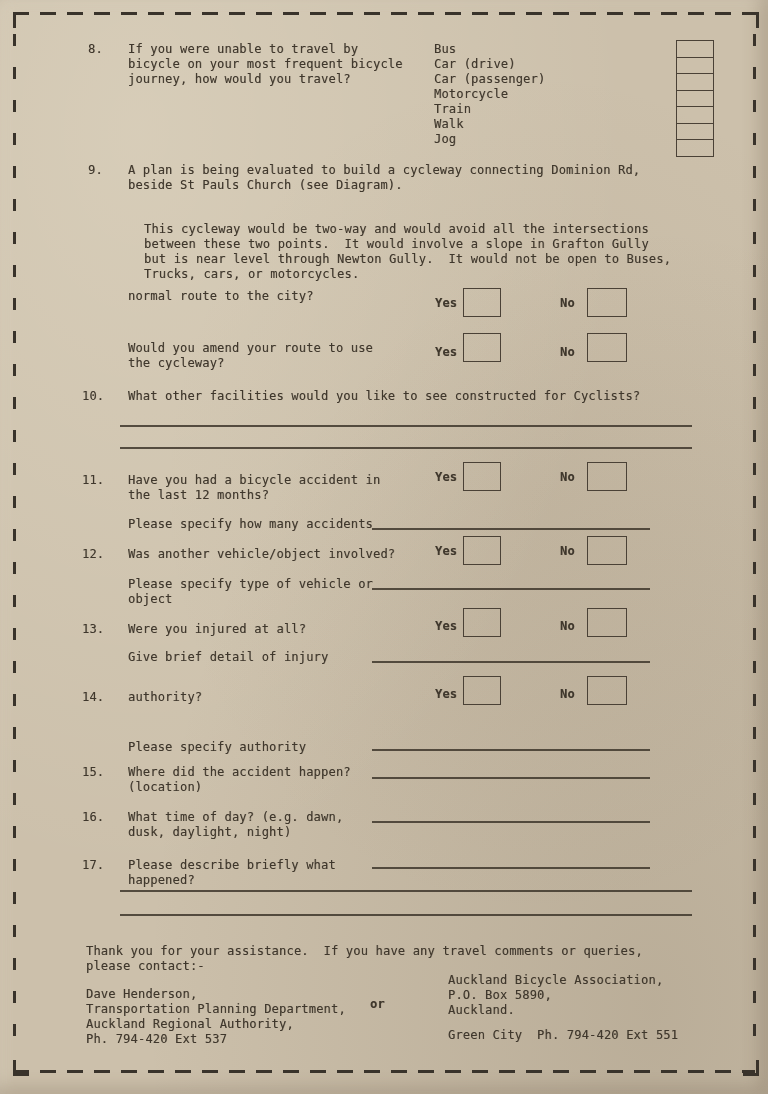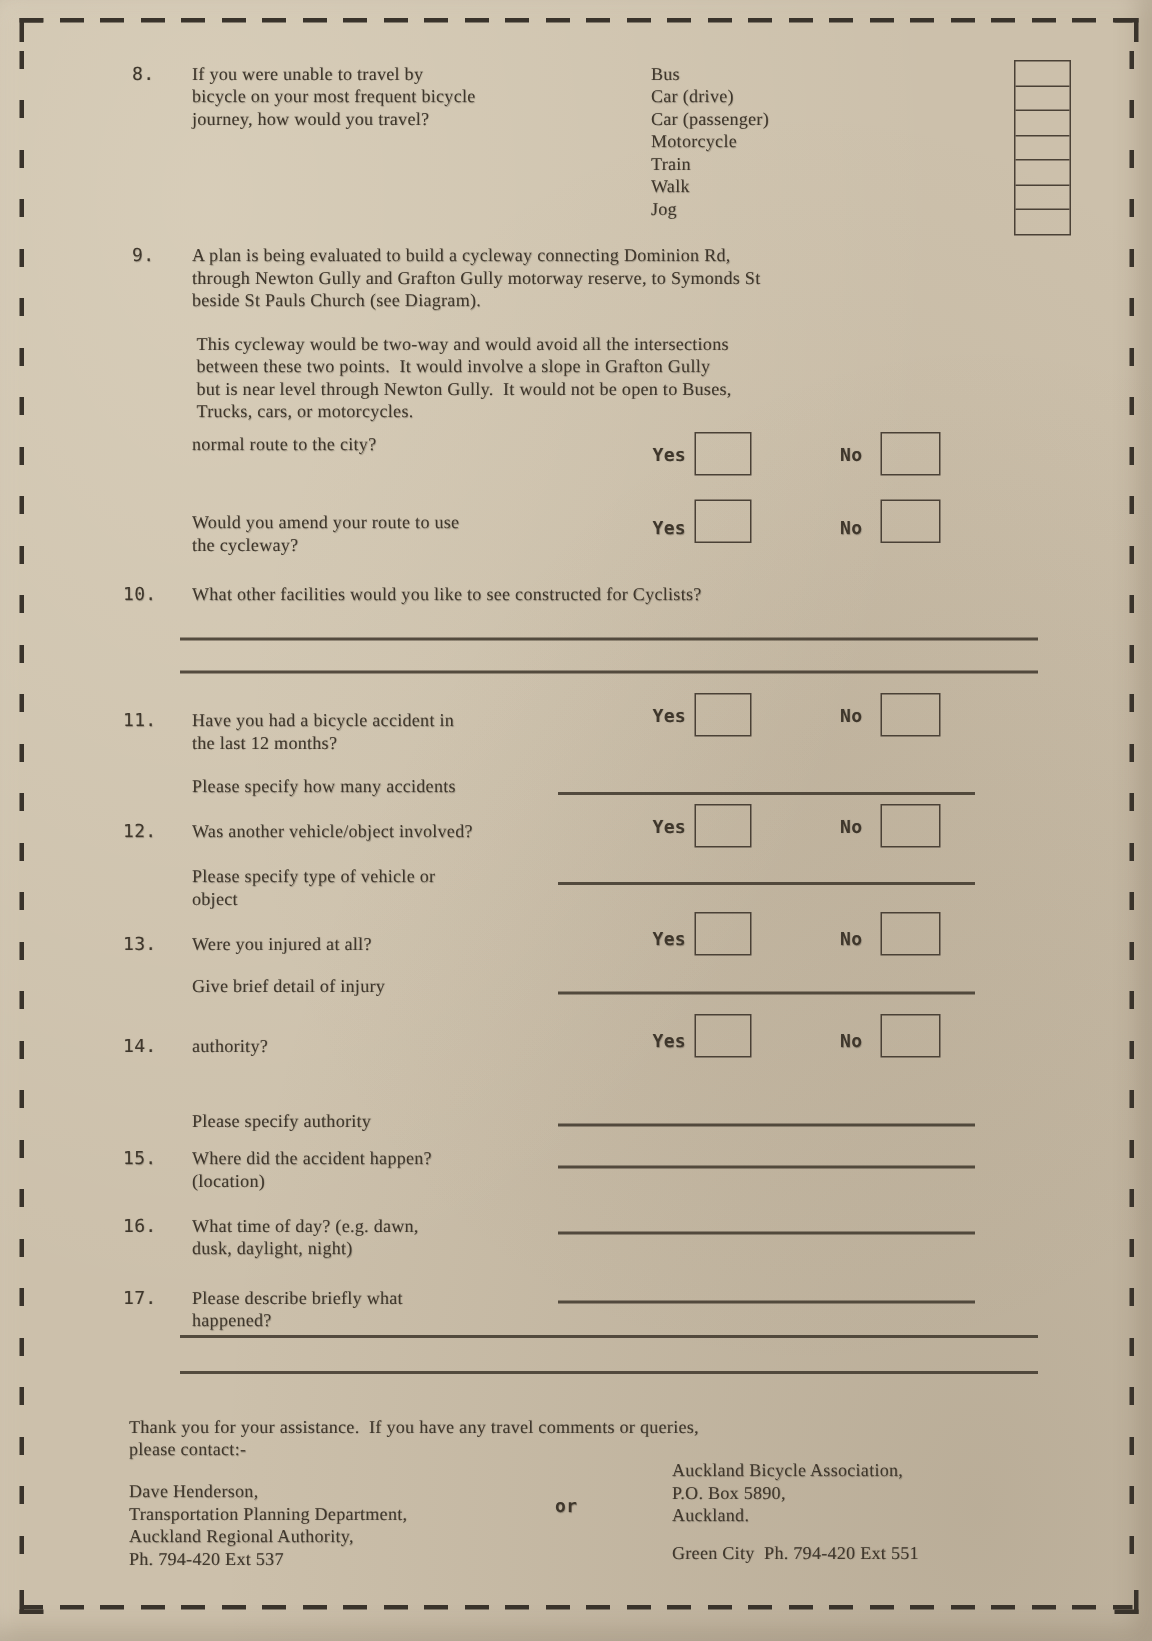--- a/index.html
+++ b/index.html
@@ -9,21 +9,21 @@
       radial-gradient(ellipse at 18% 12%, rgba(255,250,232,0.22), transparent 55%),
       radial-gradient(ellipse at 85% 92%, rgba(92,76,54,0.16), transparent 55%),
       radial-gradient(ellipse at 70% 45%, rgba(120,100,75,0.08), transparent 50%),
       #ccc0ab;
     box-shadow: inset -8px -6px 18px rgba(80,65,45,0.22), inset 4px 4px 14px rgba(255,250,235,0.18);
     font-family:"DejaVu Sans Mono","Liberation Mono",monospace;
     font-size:12px;line-height:15px;letter-spacing:0.2px;color:#3f372c;
   }
   .ink{text-shadow:0.4px 0.4px 0.6px rgba(63,55,44,0.4);}
   .num{position:absolute;white-space:pre;}
-  .txt{position:absolute;font-family:Liberation Serif, serif;}
+  .txt{position:absolute;}
   .txt div{white-space:pre;}
   .lbl{position:absolute;white-space:pre;font-weight:bold;}
   
   .b-top,.b-bottom{position:absolute;left:13px;width:742px;height:3px;
     background:repeating-linear-gradient(90deg,#39332b 0 16px,transparent 16px 27px);}
   .b-top{top:12px;}
   .b-bottom{top:1070px;}
   .b-left,.b-right{position:absolute;top:34px;height:1022px;width:3px;
     background:repeating-linear-gradient(180deg,#39332b 0 12px,transparent 12px 33px);}
   .b-left{left:13px;}
@@ -81,24 +81,23 @@
       <div class="cell"></div>
       <div class="cell"></div>
       <div class="cell"></div>
     </div>
   </section>
 
   <section>
     <span class="num" style="left:88px;top:163px">9.</span>
     <div class="txt" style="left:128px;top:163px">
       <div>A plan is being evaluated to build a cycleway connecting Dominion Rd,</div>
-      <div>through Newton Gully and Grafton Gully motorway reserve, to Symonds St</div>
       <div>beside St Pauls Church (see Diagram).</div>
     </div>
-    <div class="txt" style="left:131px;top:222px">
+    <div class="txt" style="left:144px;top:222px">
       <div>This cycleway would be two-way and would avoid all the intersections</div>
       <div>between these two points.  It would involve a slope in Grafton Gully</div>
       <div>but is near level through Newton Gully.  It would not be open to Buses,</div>
       <div>Trucks, cars, or motorcycles.</div>
     </div>
 
     <div class="txt" style="left:128px;top:289px">
       <div>normal route to the city?</div>
     </div>
     <span class="lbl" style="left:435px;top:296px">Yes</span>

